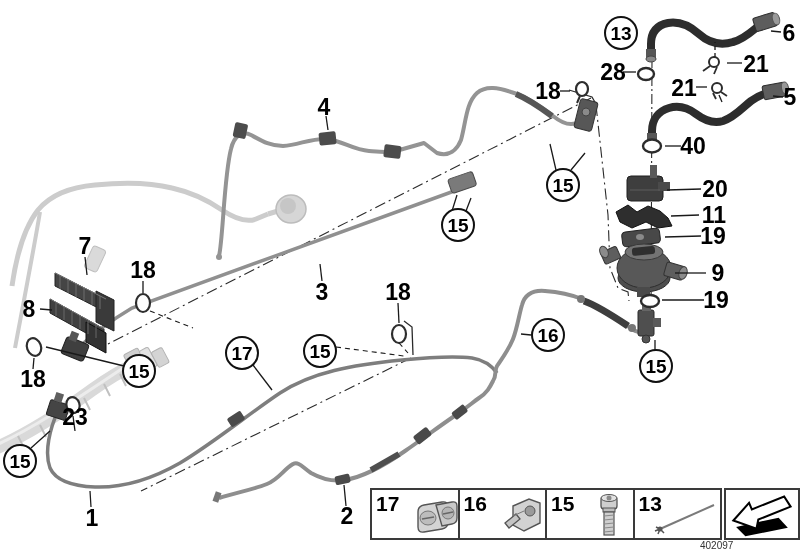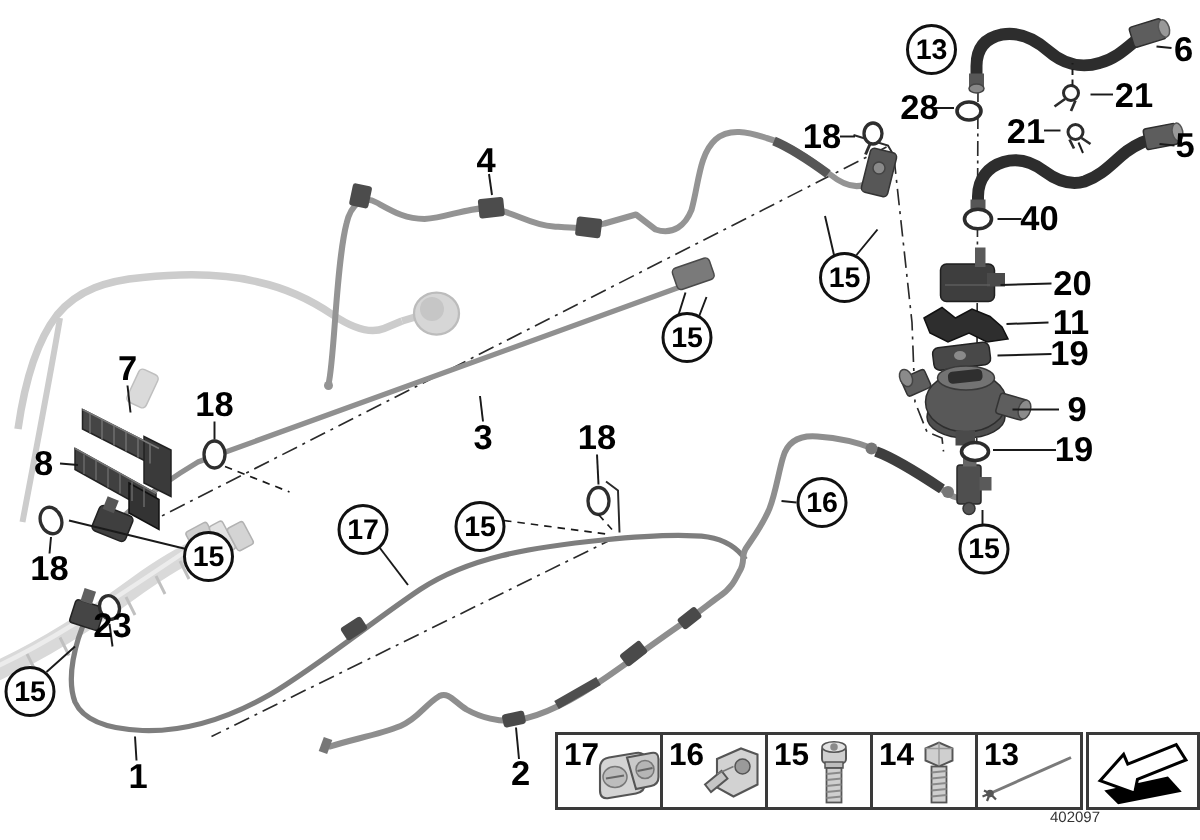--- a/index.html
+++ b/index.html
@@ -289,36 +289,20 @@
         <g stroke="#8a8a8a" stroke-width="1.2">
           <line x1="17" y1="24" x2="27" y2="23"></line>
             <line x1="17" y1="28" x2="27" y2="27"></line>
           <line x1="17" y1="32" x2="27" y2="31"></line>
             <line x1="17" y1="36" x2="27" y2="35"></line>
           <line x1="17" y1="40" x2="27" y2="39"></line>
         </g>
       </svg>
     </div>
     <div class="cell">
-      <span class="num">14</span>
-      <svg width="46" height="46" viewBox="0 0 46 46">
-        <polygon points="13,7 22,3 31,7 31,15 22,19 13,15" fill="#cfcfcf" stroke="#555" stroke-width="1.3"></polygon>
-        <line x1="13" y1="7" x2="31" y2="7" stroke="#999"></line>
-        <line x1="22" y1="3" x2="22" y2="19" stroke="#999"></line>
-        <rect x="17" y="19" width="10" height="24" fill="#cfcfcf" stroke="#555" stroke-width="1.2"></rect>
-        <g stroke="#8a8a8a" stroke-width="1.2">
-          <line x1="17" y1="23" x2="27" y2="22"></line>
-            <line x1="17" y1="27" x2="27" y2="26"></line>
-          <line x1="17" y1="31" x2="27" y2="30"></line>
-            <line x1="17" y1="35" x2="27" y2="34"></line>
-          <line x1="17" y1="39" x2="27" y2="38"></line>
-        </g>
-      </svg>
-    </div>
-    <div class="cell">
       <span class="num">13</span>
       <svg width="66" height="46" viewBox="0 0 66 46" style="right:2px">
         <line x1="8" y1="37" x2="62" y2="13" stroke="#7a7a7a" stroke-width="2"></line>
         <circle cx="8" cy="37" r="2.5" fill="#555"></circle>
         <path d="M8,37 l-5,2 M8,37 l-2,5 M8,37 l4,4 M8,37 l-4,-2" stroke="#555" stroke-width="1.5" fill="none"></path>
       </svg>
     </div>
   </div>
 
   <div class="arrowbox">

